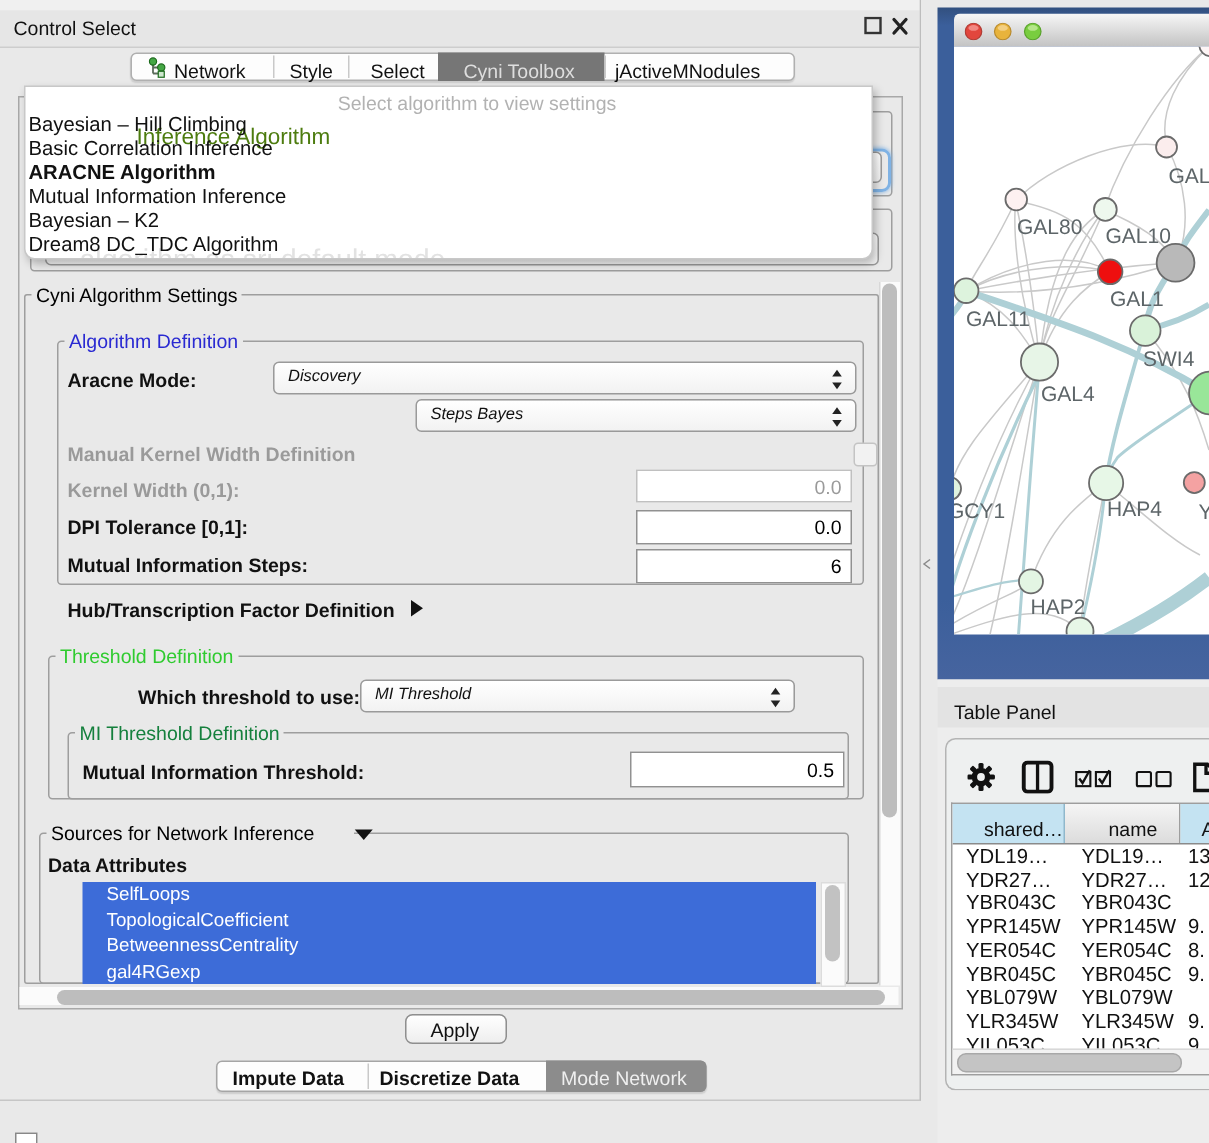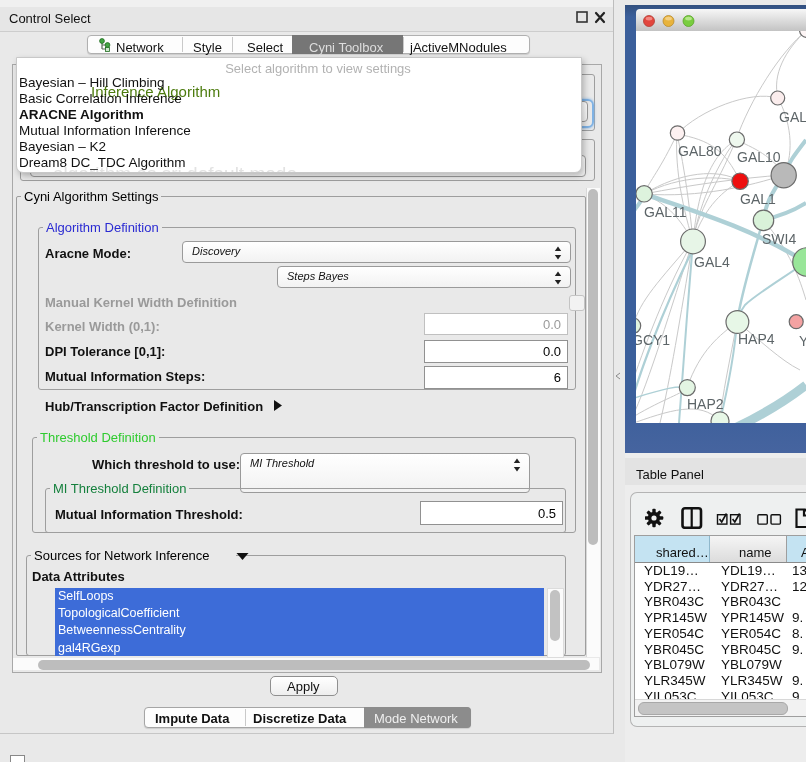--- a/index.html
+++ b/index.html
@@ -95,41 +95,41 @@
     </div>
 
   <div class="lbl b" style="left:45px;top:399px;">Hub/Transcription Factor Definition</div>
   <svg class="abs" style="left:273px;top:399px;" width="10" height="13" viewBox="0 0 10 13">
       <path d="M1 1 L9 6.5 L1 12 Z" fill="#111"></path>
     </svg>
 
   <div class="grpbox" style="left:32px;top:437px;width:544px;height:96px;"></div>
   <div class="grplbl" style="left:37px;top:430px;color:#2fcb2f;">Threshold Definition</div>
   <div class="lbl b" style="left:92px;top:457px;">Which threshold to use:</div>
-  <div class="combo" style="left:240px;top:453px;width:290px;height:40px;">
+  <div class="combo" style="left:240px;top:453px;width:290px;height:22px;">
       <span class="tx">MI Threshold</span>
     <svg class="stepper" viewBox="0 0 8 14">
         <path d="M4 0.5 L7.2 5 L0.8 5 Z" fill="#222"></path>
         <path d="M4 13.5 L7.2 9 L0.8 9 Z" fill="#222"></path>
       </svg>
   </div>
   <div class="grpbox" style="left:45px;top:488px;width:521px;height:45px;"></div>
   <div class="grplbl" style="left:50px;top:481px;color:#15803d;">MI Threshold Definition</div>
   <div class="lbl b" style="left:55px;top:507px;">Mutual Information Threshold:</div>
   <div class="field" style="left:420px;top:501px;width:143px;height:24px;">
       <span class="v" style="top:4px;">0.5</span>
     </div>
 
   <div class="grpbox" style="left:26px;top:555px;width:540px;height:101px;"></div>
   <div class="grplbl" style="left:31px;top:548px;padding-right:26px;">Sources for Network Inference</div>
   <svg class="abs" style="left:236px;top:552px;" width="13" height="9" viewBox="0 0 13 9">
       <path d="M0.5 1 L12.5 1 L6.5 8 Z" fill="#111"></path>
     </svg>
   <div class="lbl b" style="left:32px;top:569px;">Data Attributes</div>
-  <div class="abs" style="left:55px;top:588px;width:489px;height:68px;background:#3d6cd8;color:#fff;font-size:12.5px;line-height:17.2px;padding-left:3px;box-sizing:border-box;">SelfLoops<br>TopologicalCoefficient<br>BetweennessCentrality<br>gal4RGexp</div>
+  <div class="abs" style="left:55px;top:588px;width:489px;height:68px;background:#3d6cd8;color:#fff;font-size:12.5px;line-height:17.2px;padding-left:16px;box-sizing:border-box;">SelfLoops<br>TopologicalCoefficient<br>BetweennessCentrality<br>gal4RGexp</div>
   <div class="abs" style="left:547px;top:588px;width:15px;height:68px;background:#fbfbfb;border:1px solid #dcdcdc;"></div>
   <div class="abs" style="left:549.5px;top:590px;width:10px;height:51px;background:#c2c2c2;border-radius:5px;"></div>
 
   <div class="abs" style="left:13px;top:658px;width:586px;height:12px;background:#fbfbfb;"></div>
   <div class="abs" style="left:38px;top:659.5px;width:552px;height:10px;background:#bdbdbd;border-radius:5px;"></div>
 
   <div class="abs" style="left:270px;top:676px;width:68px;height:20px;background:linear-gradient(#ffffff,#eeeeee);border:1px solid #8f8f8f;border-radius:5px;box-sizing:border-box;"></div>
   <div class="lbl" style="left:287px;top:679px;">Apply</div>
 
   <div class="abs" style="left:144px;top:707px;width:327px;height:21px;background:#fdfdfd;border:1px solid #a5a5a5;border-radius:4px;box-sizing:border-box;box-shadow:0 1px 1px rgba(0,0,0,0.12);"></div>

